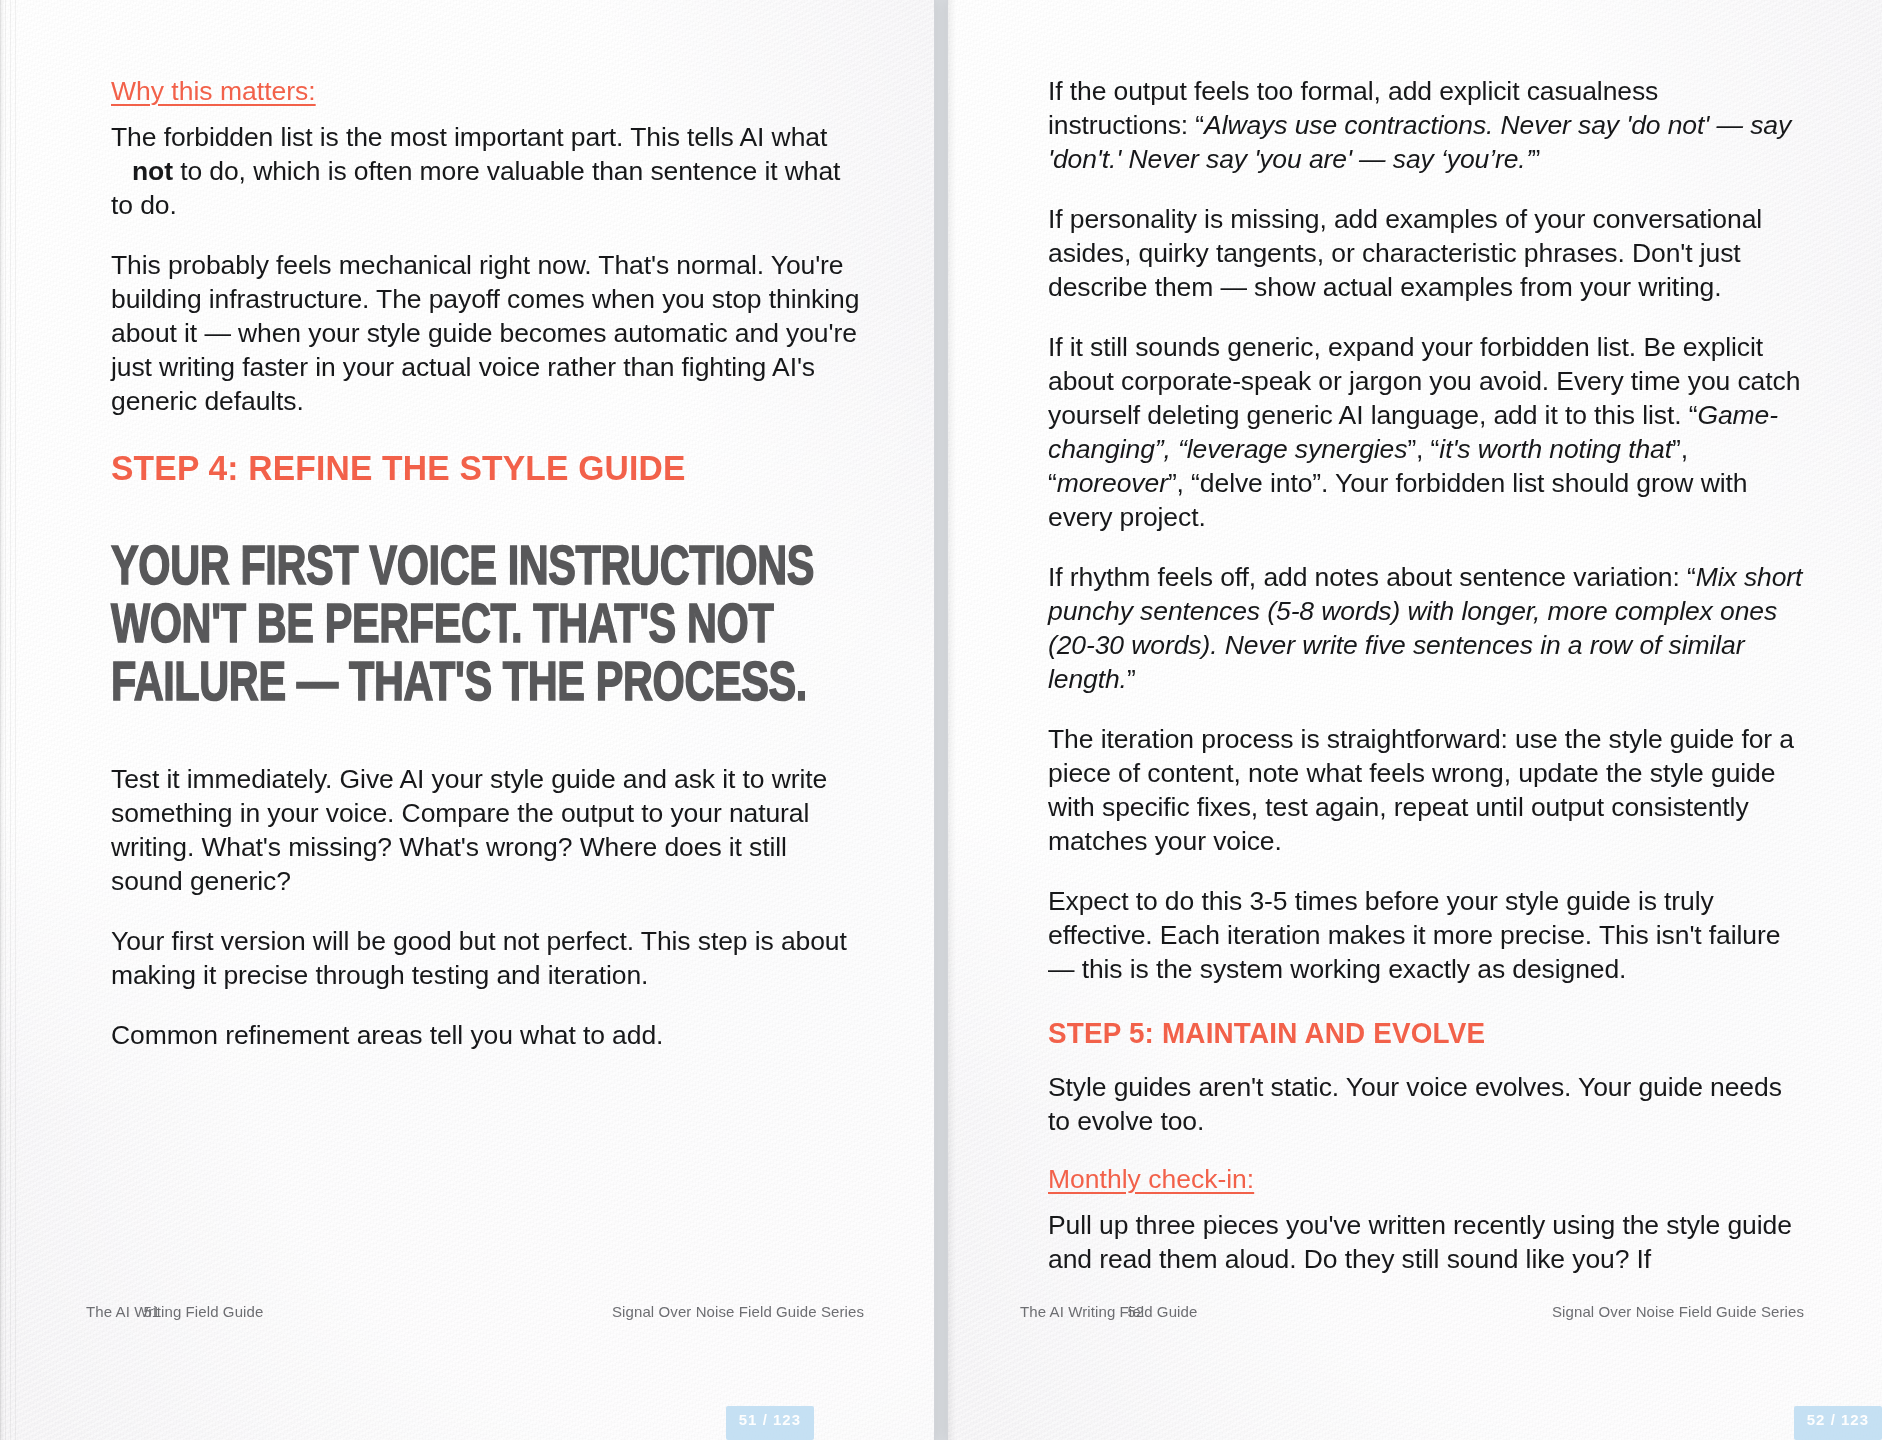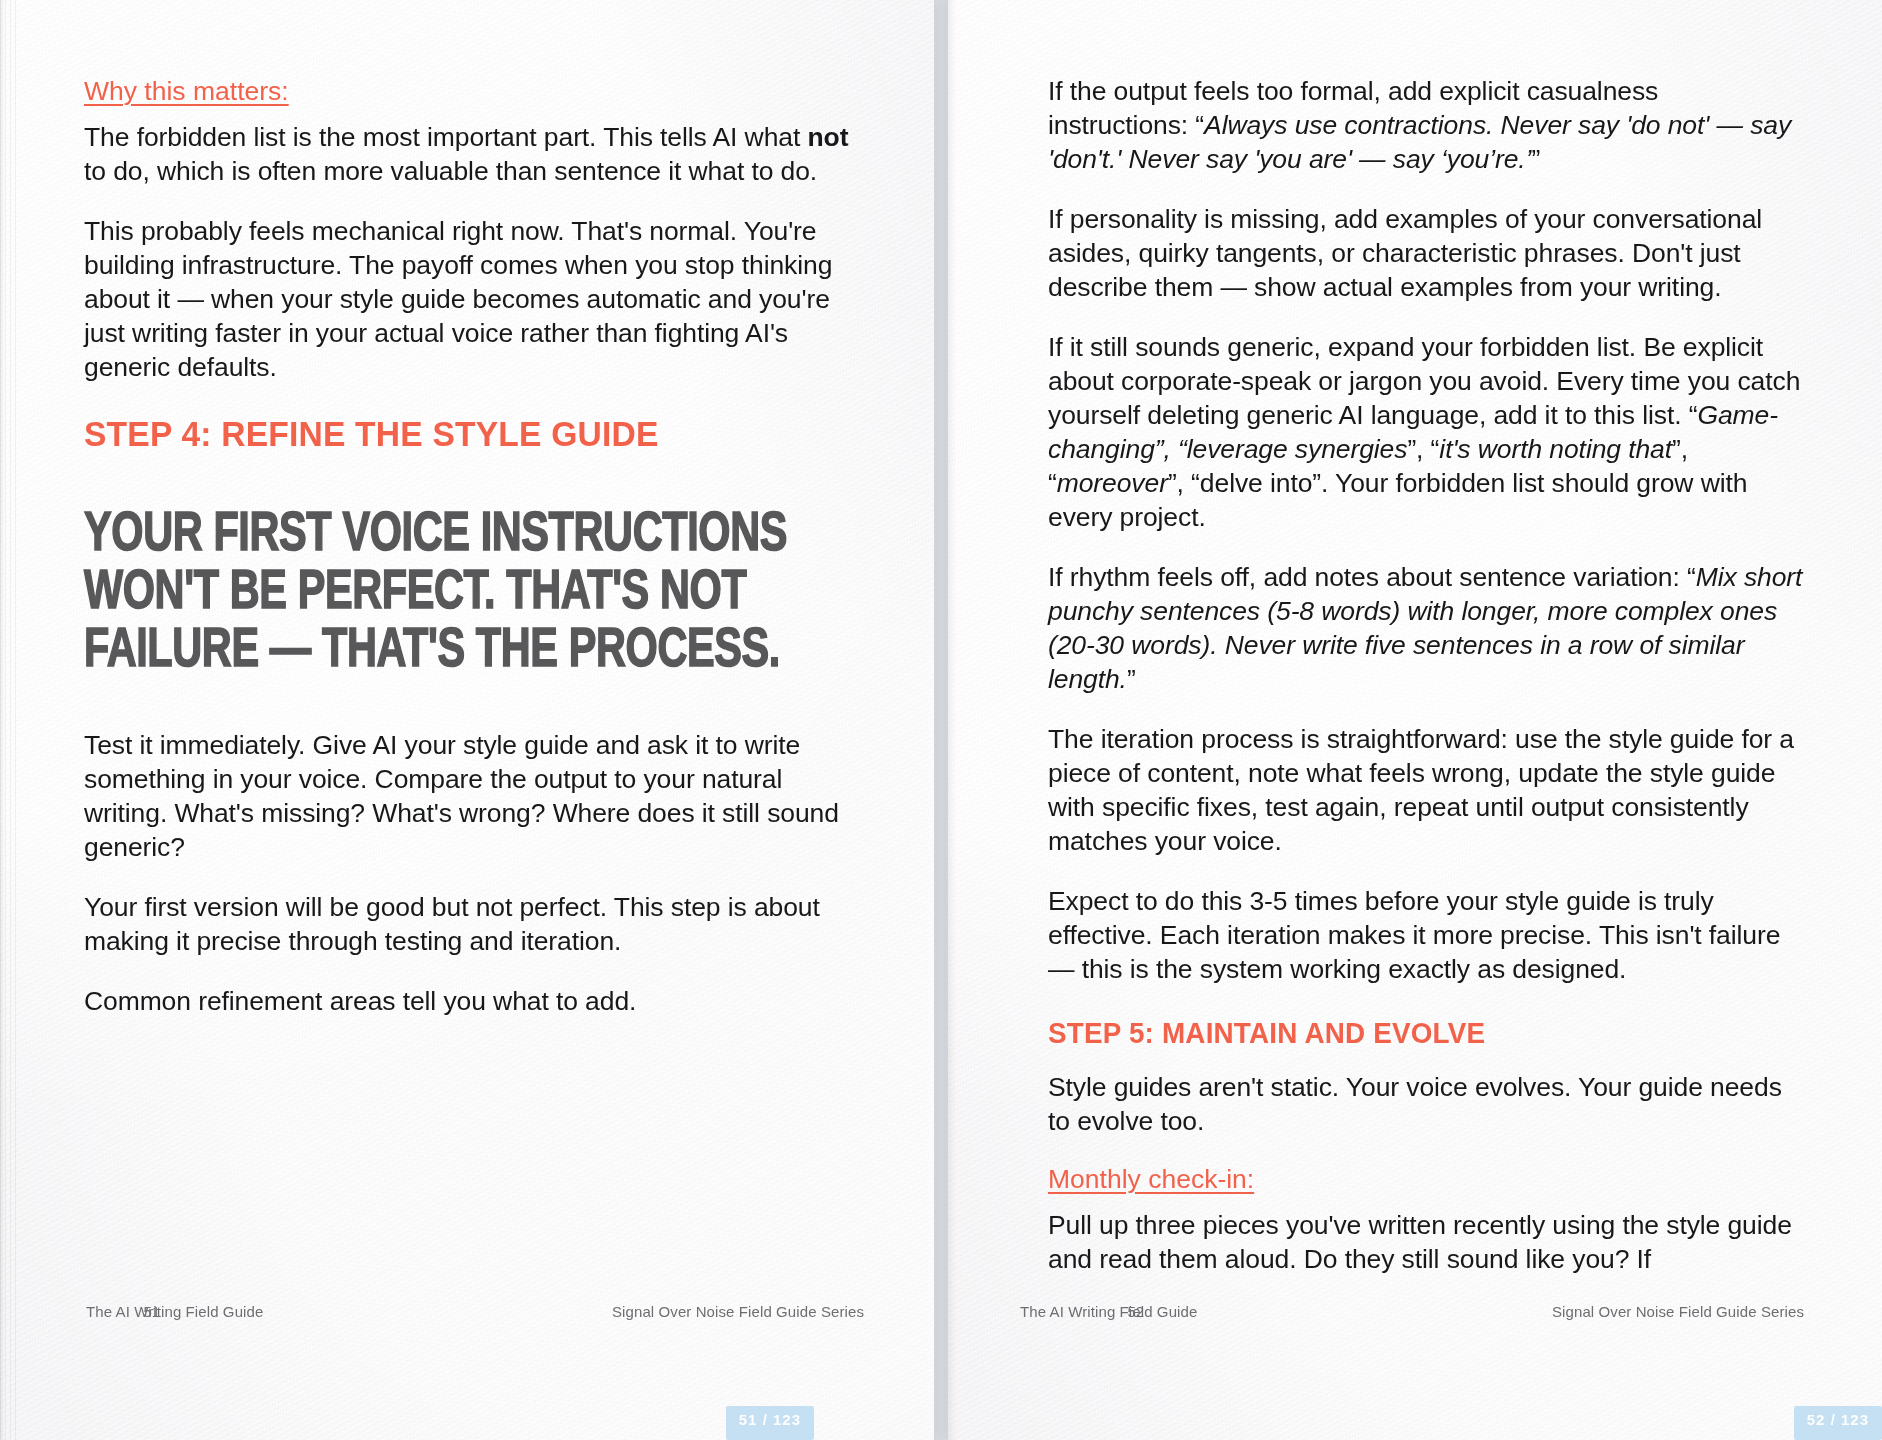--- a/index.html
+++ b/index.html
@@ -49,35 +49,35 @@
   .page.right::after{
     content:"";
     position:absolute;left:0;top:0;bottom:0;width:8px;
     background:linear-gradient(90deg, rgba(0,0,0,.06) 0, rgba(0,0,0,0) 100%);
     pointer-events:none;
   }
 
   .content{
     position:relative;
     z-index:2;
-    padding:74px 70px 0 84px;
+    padding:74px 70px 0 111px;
     box-sizing:border-box;
     height:1290px;
   }
   .page.right .content{padding:74px 78px 0 100px;}
 
   p.body{
     margin:0 0 26px 0;
     font-size:26.5px;
     line-height:34px;
     color:#17181a;
     letter-spacing:-.1px;
   }
   p.body.tight{margin-bottom:24px;}
-  p.body b{font-weight:700;}
+  p.body b{font-weight:700;margin-left:21px;}
   p.body i{font-style:italic;}
 
   .label-link{
     display:inline-block;
     margin:0 0 12px 0;
     font-size:26.5px;
     line-height:34px;
     color:#f2614a;
     text-decoration:underline;
     text-underline-offset:4px;

